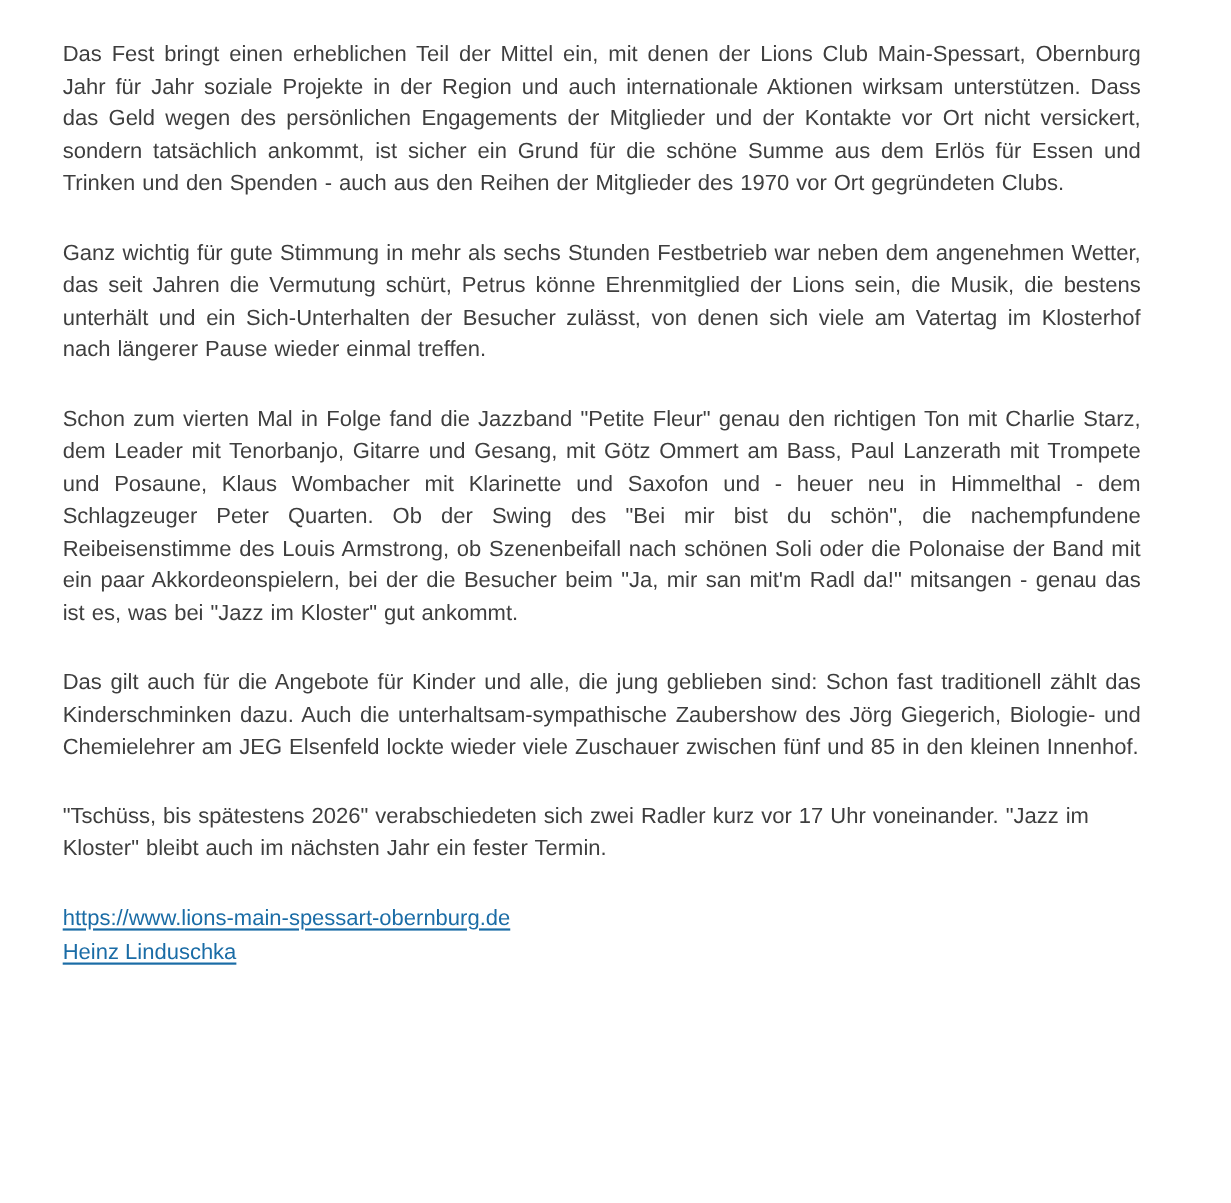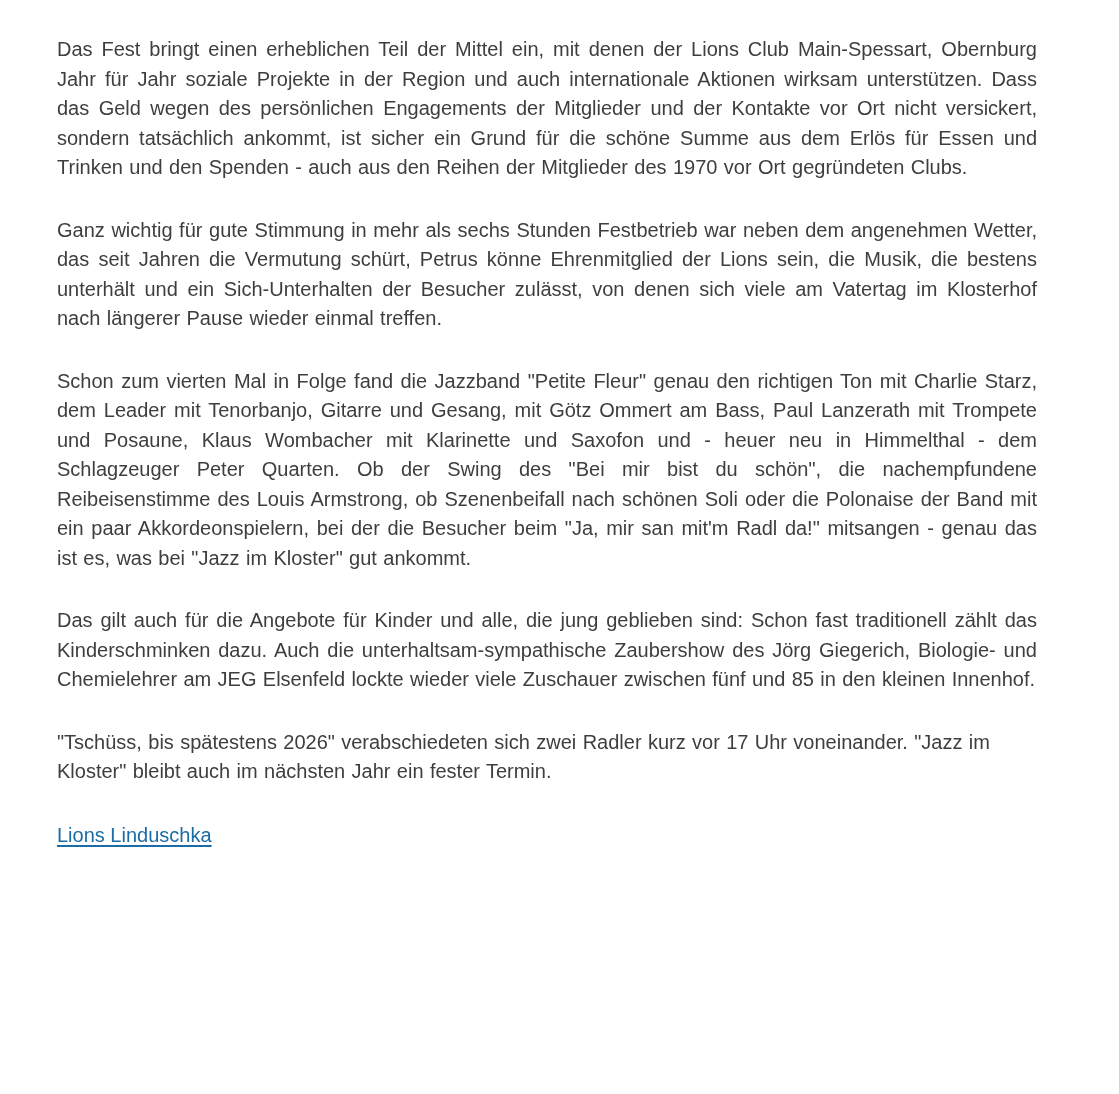--- a/index.html
+++ b/index.html
@@ -50,16 +50,19 @@
 
 <div class="page">
   <p class="para">Das Fest bringt einen erheblichen Teil der Mittel ein, mit denen der Lions Club Main-Spessart, Obernburg Jahr für Jahr soziale Projekte in der Region und auch internationale Aktionen wirksam unterstützen. Dass das Geld wegen des persönlichen Engagements der Mitglieder und der Kontakte vor Ort nicht versickert, sondern tatsächlich ankommt, ist sicher ein Grund für die schöne Summe aus dem Erlös für Essen und Trinken und den Spenden - auch aus den Reihen der Mitglieder des 1970 vor Ort gegründeten Clubs.</p>
   <p class="para">Ganz wichtig für gute Stimmung in mehr als sechs Stunden Festbetrieb war neben dem angenehmen Wetter, das seit Jahren die Vermutung schürt, Petrus könne Ehrenmitglied der Lions sein, die Musik, die bestens unterhält und ein Sich-Unterhalten der Besucher zulässt, von denen sich viele am Vatertag im Klosterhof nach längerer Pause wieder einmal treffen.</p>
   <p class="para">Schon zum vierten Mal in Folge fand die Jazzband "Petite Fleur" genau den richtigen Ton mit Charlie Starz, dem Leader mit Tenorbanjo, Gitarre und Gesang, mit Götz Ommert am Bass, Paul Lanzerath mit Trompete und Posaune, Klaus Wombacher mit Klarinette und Saxofon und - heuer neu in Himmelthal - dem Schlagzeuger Peter Quarten. Ob der Swing des "Bei mir bist du schön", die nachempfundene Reibeisenstimme des Louis Armstrong, ob Szenenbeifall nach schönen Soli oder die Polonaise der Band mit ein paar Akkordeonspielern, bei der die Besucher beim "Ja, mir san mit'm Radl da!" mitsangen - genau das ist es, was bei "Jazz im Kloster" gut ankommt.</p>
   <p class="para">Das gilt auch für die Angebote für Kinder und alle, die jung geblieben sind: Schon fast traditionell zählt das Kinderschminken dazu. Auch die unterhaltsam-sympathische Zaubershow des Jörg Giegerich, Biologie- und Chemielehrer am JEG Elsenfeld lockte wieder viele Zuschauer zwischen fünf und 85 in den kleinen Innenhof.</p>
   <p class="para no-justify">"Tschüss, bis spätestens 2026" verabschiedeten sich zwei Radler kurz vor 17 Uhr voneinander. "Jazz im Kloster" bleibt auch im nächsten Jahr ein fester Termin.</p>
 
   <div class="links-block">
     <div class="link-line">
-      <a>Lions Linduschka</a>
+      <a>https://www.lions-main-spessart-obernburg.de</a>
+    </div>
+    <div class="link-line">
+      <a>Heinz Linduschka</a>
     </div>
   </div>
 </div>
 
 </body></html>

